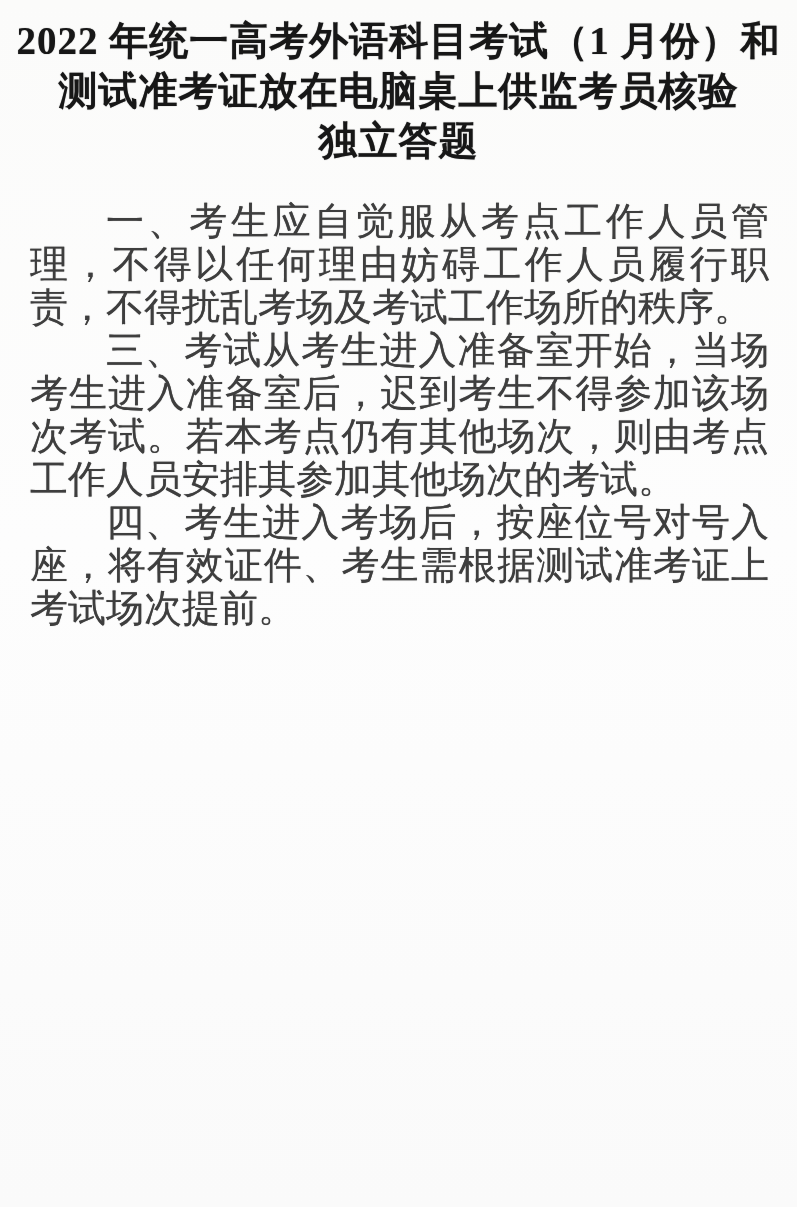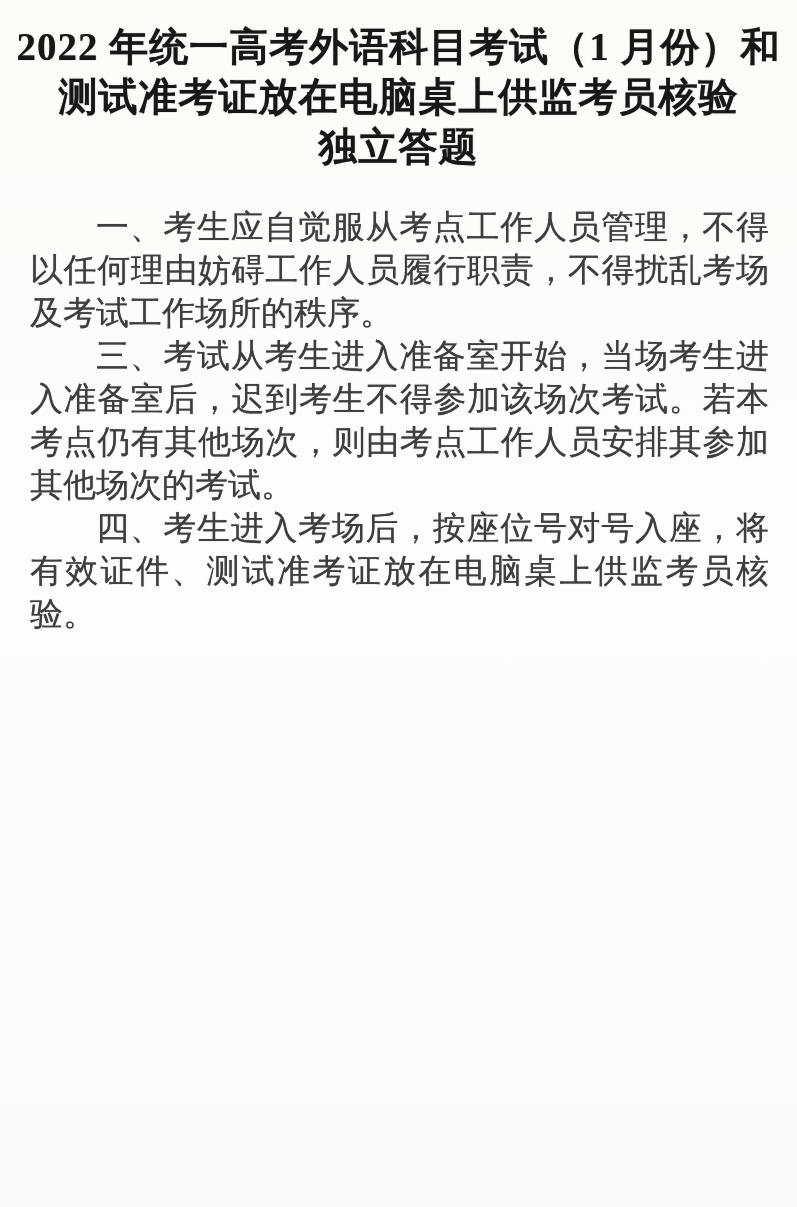--- a/index.html
+++ b/index.html
@@ -7,34 +7,34 @@
   .page {
     width: 797px;
     height: 1207px;
     margin: 0 auto;
     background: linear-gradient(180deg, #fbfbfa 0%, #fdfdfd 45%, #fafafa 100%);
     font-family: "Liberation Serif", serif;
     overflow: hidden;
     position: relative;
   }
   .doc-title {
-    padding-top: 22px;
+    padding-top: 16px;
     text-align: center;
     font-size: 39px;
     font-weight: 700;
     line-height: 50px;
     color: #171717;
     letter-spacing: 1px;
     text-shadow: 0 0 1px rgba(0,0,0,0.55);
   }
   .doc-title .title-line { display: block; }
   .doc-body {
     margin-top: 34px;
     padding: 0 28px 0 30px;
-    font-size: 33px;
+    font-size: 38px;
     line-height: 43px;
     color: #3e3e3e;
     text-align: justify;
     text-shadow: 0 0 0.7px rgba(60,60,60,0.8);
   }
   .rule-para {
     text-indent: 2em;
     margin: 0;
   }
 </style>
@@ -45,16 +45,16 @@
 
   <h1 class="doc-title">
     <span class="title-line">2022 年统一高考外语科目考试（1 月份）和</span>
     <span class="title-line">测试准考证放在电脑桌上供监考员核验</span>
     <span class="title-line">独立答题</span>
   </h1>
 
   <div class="doc-body">
     <p class="rule-para">一、考生应自觉服从考点工作人员管理，不得以任何理由妨碍工作人员履行职责，不得扰乱考场及考试工作场所的秩序。</p>
     <p class="rule-para">三、考试从考生进入准备室开始，当场考生进入准备室后，迟到考生不得参加该场次考试。若本考点仍有其他场次，则由考点工作人员安排其参加其他场次的考试。</p>
-    <p class="rule-para">四、考生进入考场后，按座位号对号入座，将有效证件、测试准考证放在电脑桌上供监考员核验。</p>
+    <p class="rule-para">四、考生进入考场后，按座位号对号入座，将有效证件、考生需根据测试准考证上考试场次提前。</p>
   </div>
 
 </div>
 
 </body></html>

